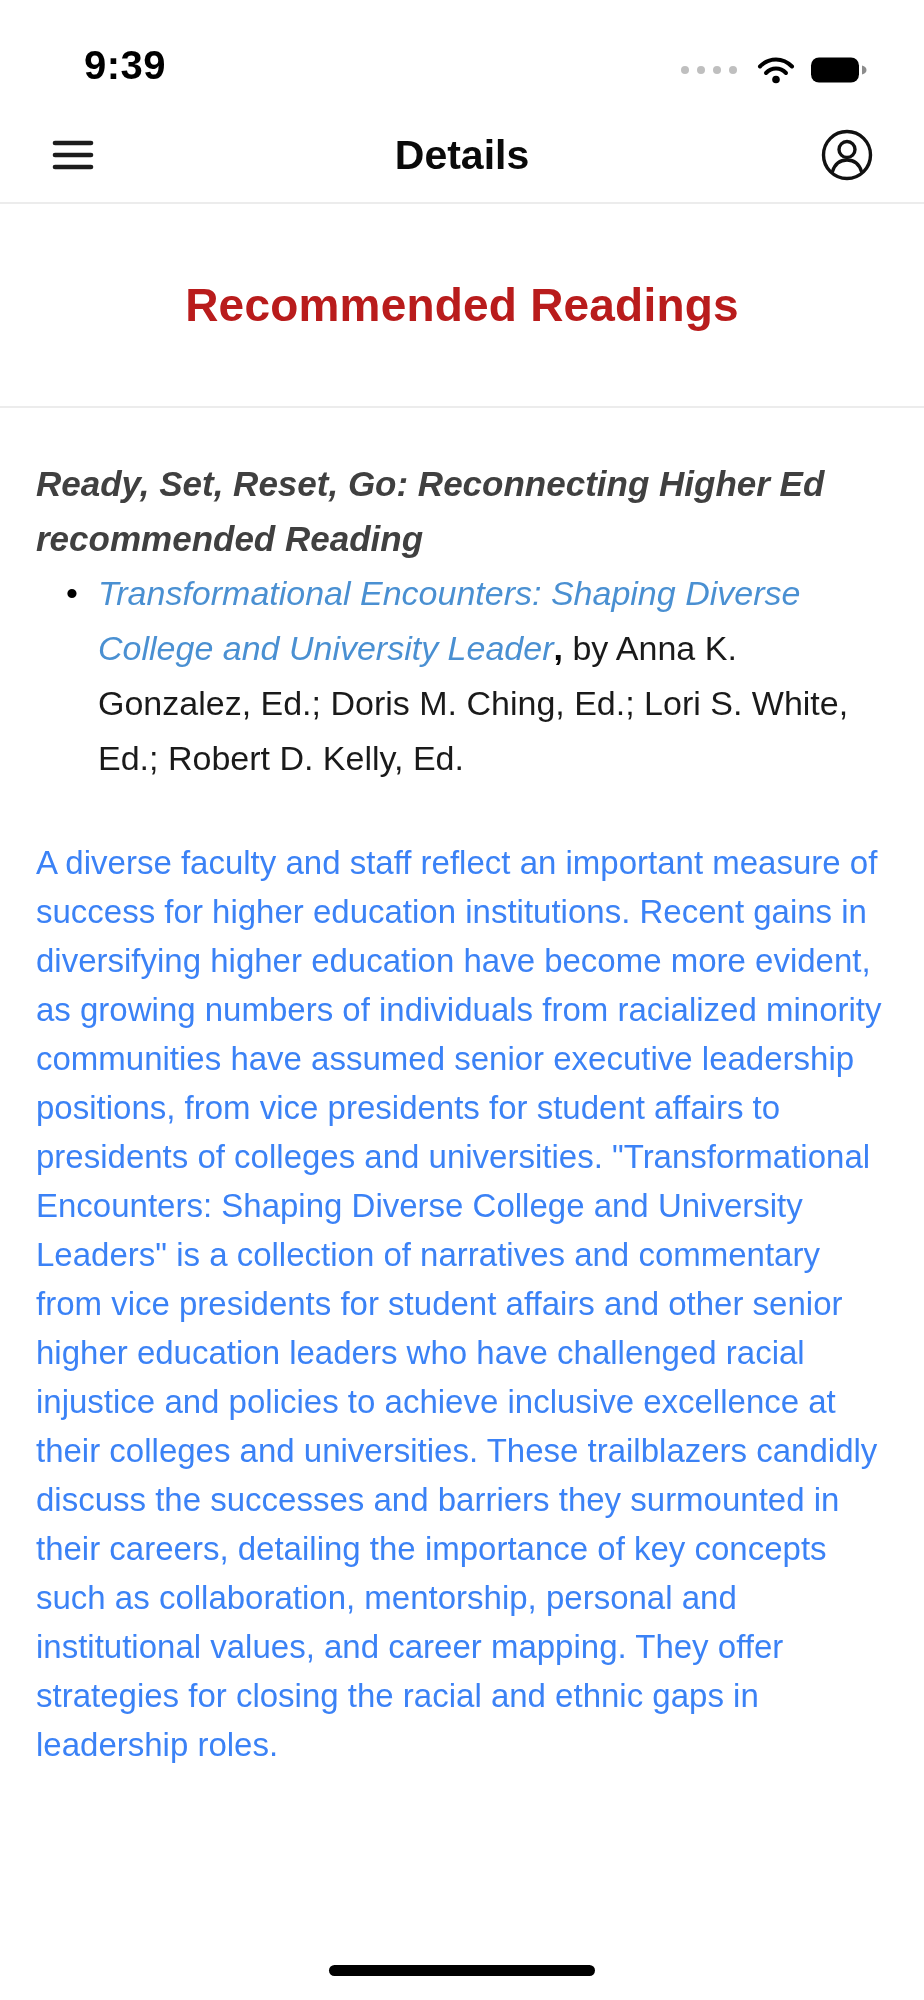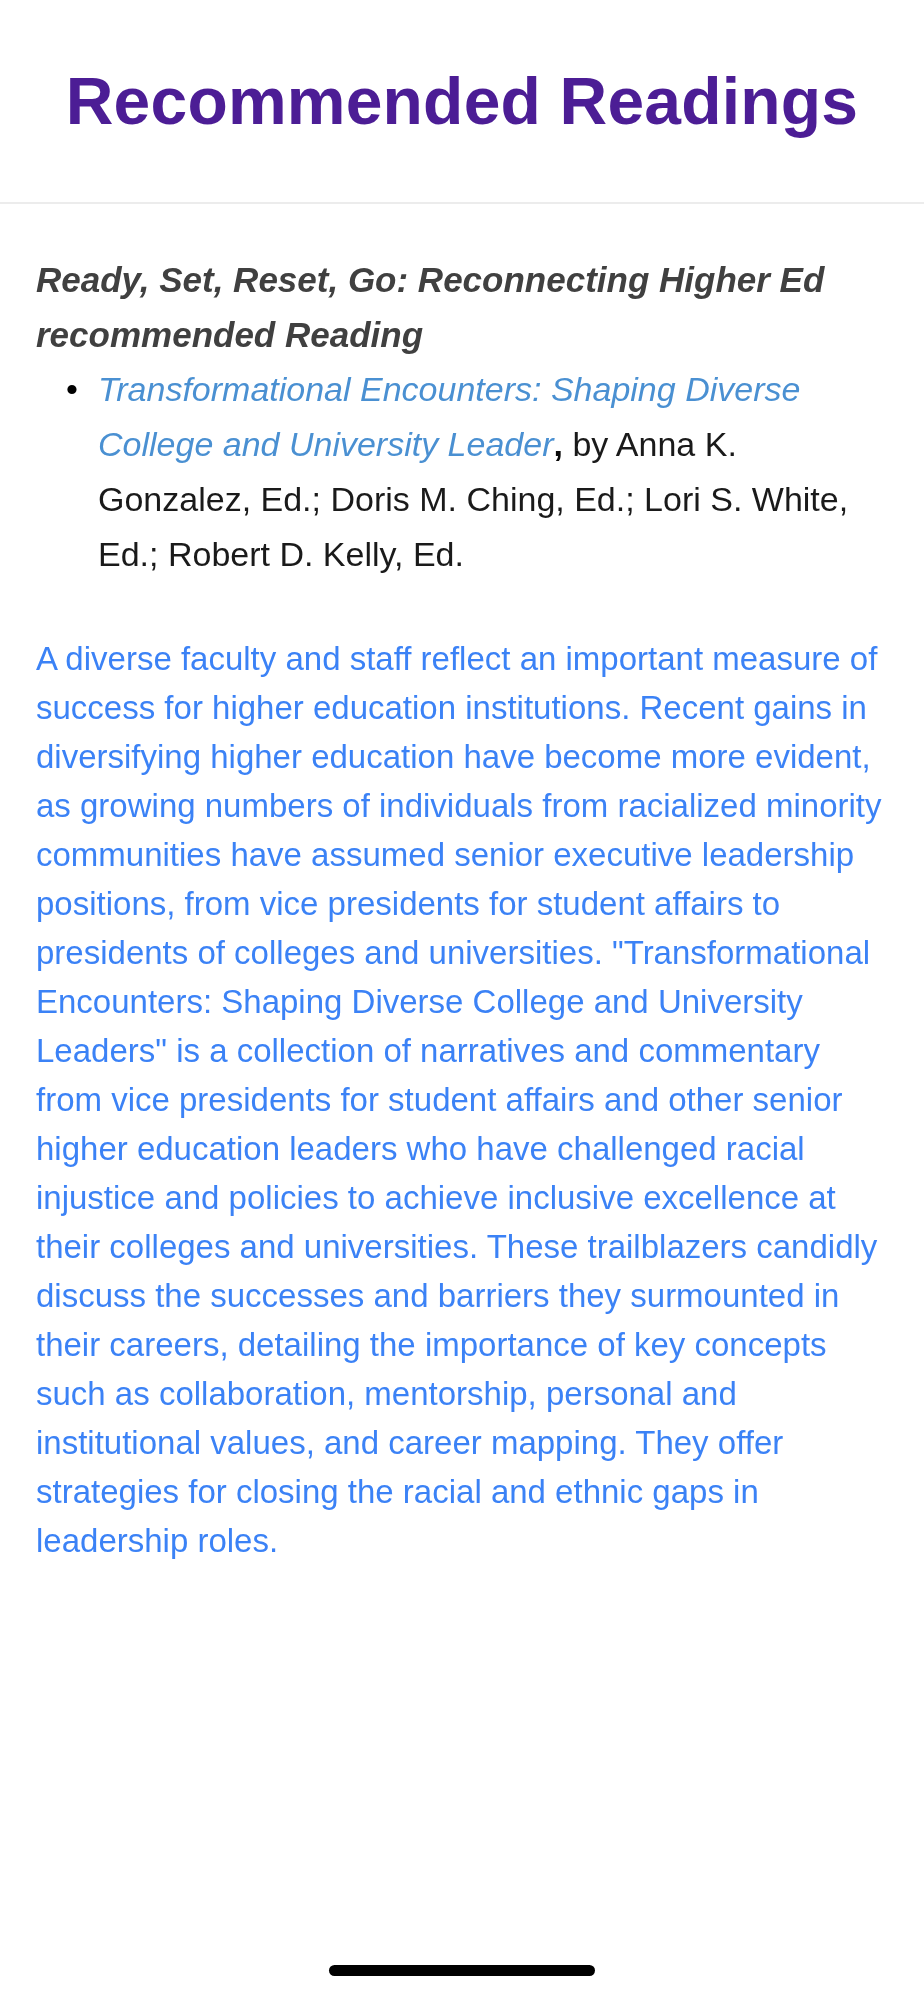--- a/index.html
+++ b/index.html
@@ -30,21 +30,21 @@
   .nav-title {
     position:absolute; left:50%; transform:translateX(-50%);
     font-size:41px; font-weight:600; color:#0a0a0a;
   }
   .icon-btn { background:none; border:none; cursor:pointer; padding:0; display:flex; align-items:center; }
   
   .page-title-section {
     height:204px; display:flex; align-items:center; justify-content:center;
     border-bottom:2px solid #ececec;
   }
-  .page-title { font-size:66px; font-weight:600; color:#4c1d95; letter-spacing:.2px;text-align:right; }
+  .page-title { font-size:46px; font-weight:600; color:#b91c1c; letter-spacing:.2px;text-align:right; }
   
   .content { padding:48px 36px 0 36px; }
   .heading {
     font-size:35px; line-height:55px; font-weight:700; font-style:italic; color:#404040;
   }
   .section-title {
     margin-top:56px; font-size:35px; line-height:55px; font-weight:700; font-style:italic; color:#000;
   }
   .reading-item { display:flex; }
   .bullet { flex:0 0 62px; padding-left:30px; font-size:34px; line-height:55px; color:#000; }
@@ -56,21 +56,60 @@
   .home-indicator {
     position:absolute; left:50%; transform:translateX(-50%); bottom:24px;
     width:266px; height:11px; border-radius:8px; background:#000; cursor:grab;
   }
 </style>
 </head>
 <body>
 
 <div class="screen">
 
+  <div class="status-bar">
+    <span class="time">9:39</span>
+    <div class="status-icons">
+      <span class="cell-dots">
+          <i></i>
+          <i></i>
+          <i></i>
+          <i></i>
+        </span>
+      <svg width="38" height="28" viewBox="0 0 38 28">
+        <path d="M3,10.5 C7.3,6 12.8,3.4 19,3.4 C25.2,3.4 30.7,6 35,10.5" fill="none" stroke="#000" stroke-width="4" stroke-linecap="round"></path>
+        <path d="M9,17 C11.7,14.2 15.1,12.6 19,12.6 C22.9,12.6 26.3,14.2 29,17" fill="none" stroke="#000" stroke-width="4" stroke-linecap="round"></path>
+        <circle cx="19" cy="23.5" r="3.8" fill="#000"></circle>
+      </svg>
+      <svg width="58" height="28" viewBox="0 0 58 28">
+        <rect x="1" y="1.5" width="48" height="25" rx="8" fill="#000"></rect>
+        <path d="M52,9.5 v9 c3,-0.8 4.5,-2.6 4.5,-4.5 c0,-1.9 -1.5,-3.7 -4.5,-4.5 z" fill="#000" opacity="0.45"></path>
+      </svg>
+    </div>
+  </div>
 
+  <div class="nav">
+    <button class="icon-btn">
+      <svg width="46" height="38" viewBox="0 0 46 38">
+        <g stroke="#1c1c1c" stroke-width="4.6" stroke-linecap="round">
+          <line x1="5" y1="7" x2="41" y2="7"></line>
+          <line x1="5" y1="19" x2="41" y2="19"></line>
+          <line x1="5" y1="31" x2="41" y2="31"></line>
+        </g>
+      </svg>
+    </button>
+    <div class="nav-title">Details</div>
+    <button class="icon-btn">
+      <svg width="54" height="54" viewBox="0 0 54 54">
+        <circle cx="27" cy="27" r="23.5" fill="none" stroke="#111" stroke-width="3.4"></circle>
+        <circle cx="27" cy="21.5" r="8" fill="none" stroke="#111" stroke-width="3.4"></circle>
+        <path d="M12.5,43.5 C15,35.5 20.5,32 27,32 C33.5,32 39,35.5 41.5,43.5" fill="none" stroke="#111" stroke-width="3.4" stroke-linecap="round"></path>
+      </svg>
+    </button>
+  </div>
 
   <div class="page-title-section">
     <h1 class="page-title">Recommended Readings</h1>
   </div>
 
   <div class="content">
     <h2 class="heading">Ready, Set, Reset, Go: Reconnecting Higher Ed recommended Reading</h2>
 
 
     <div class="reading-item">

